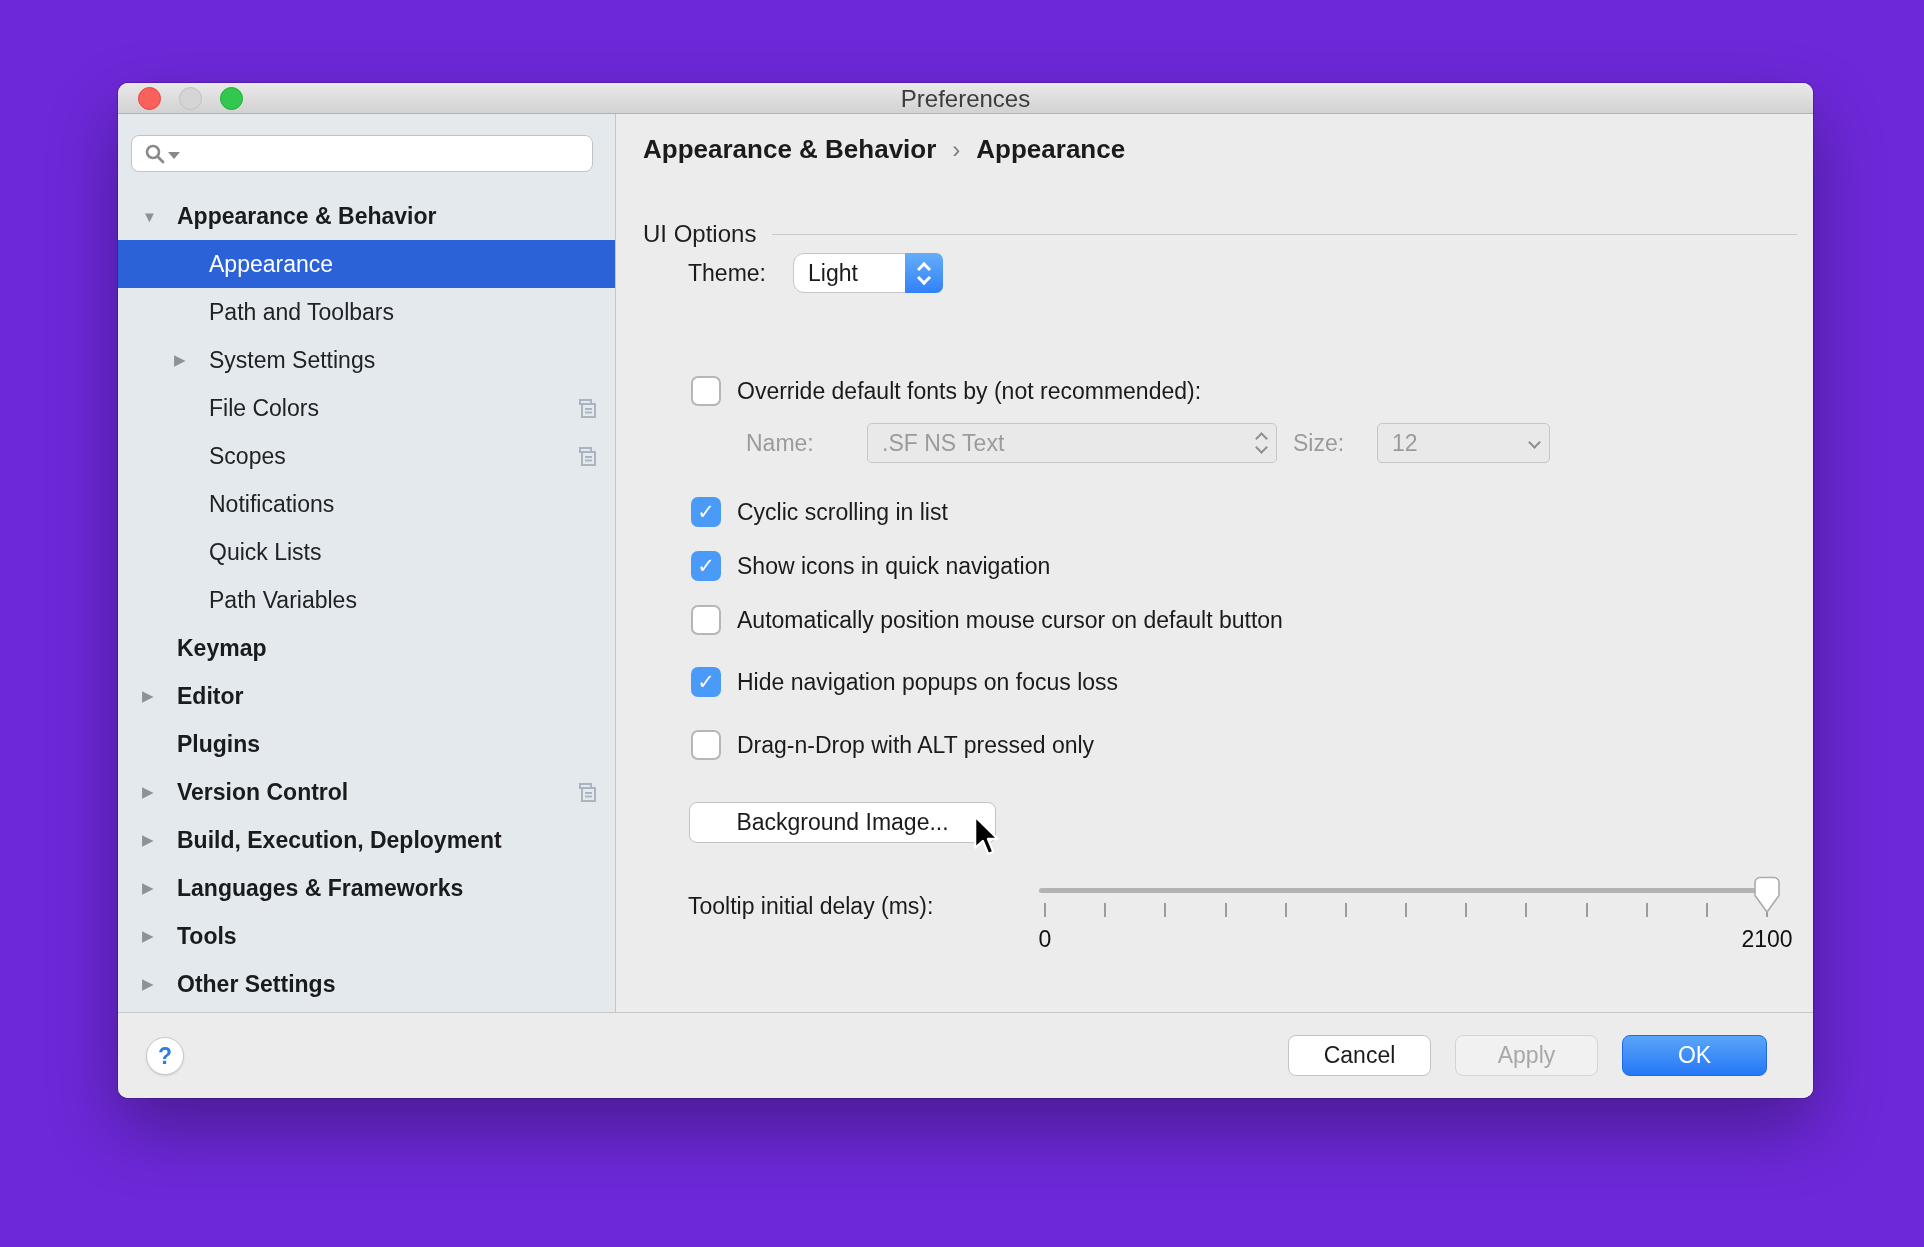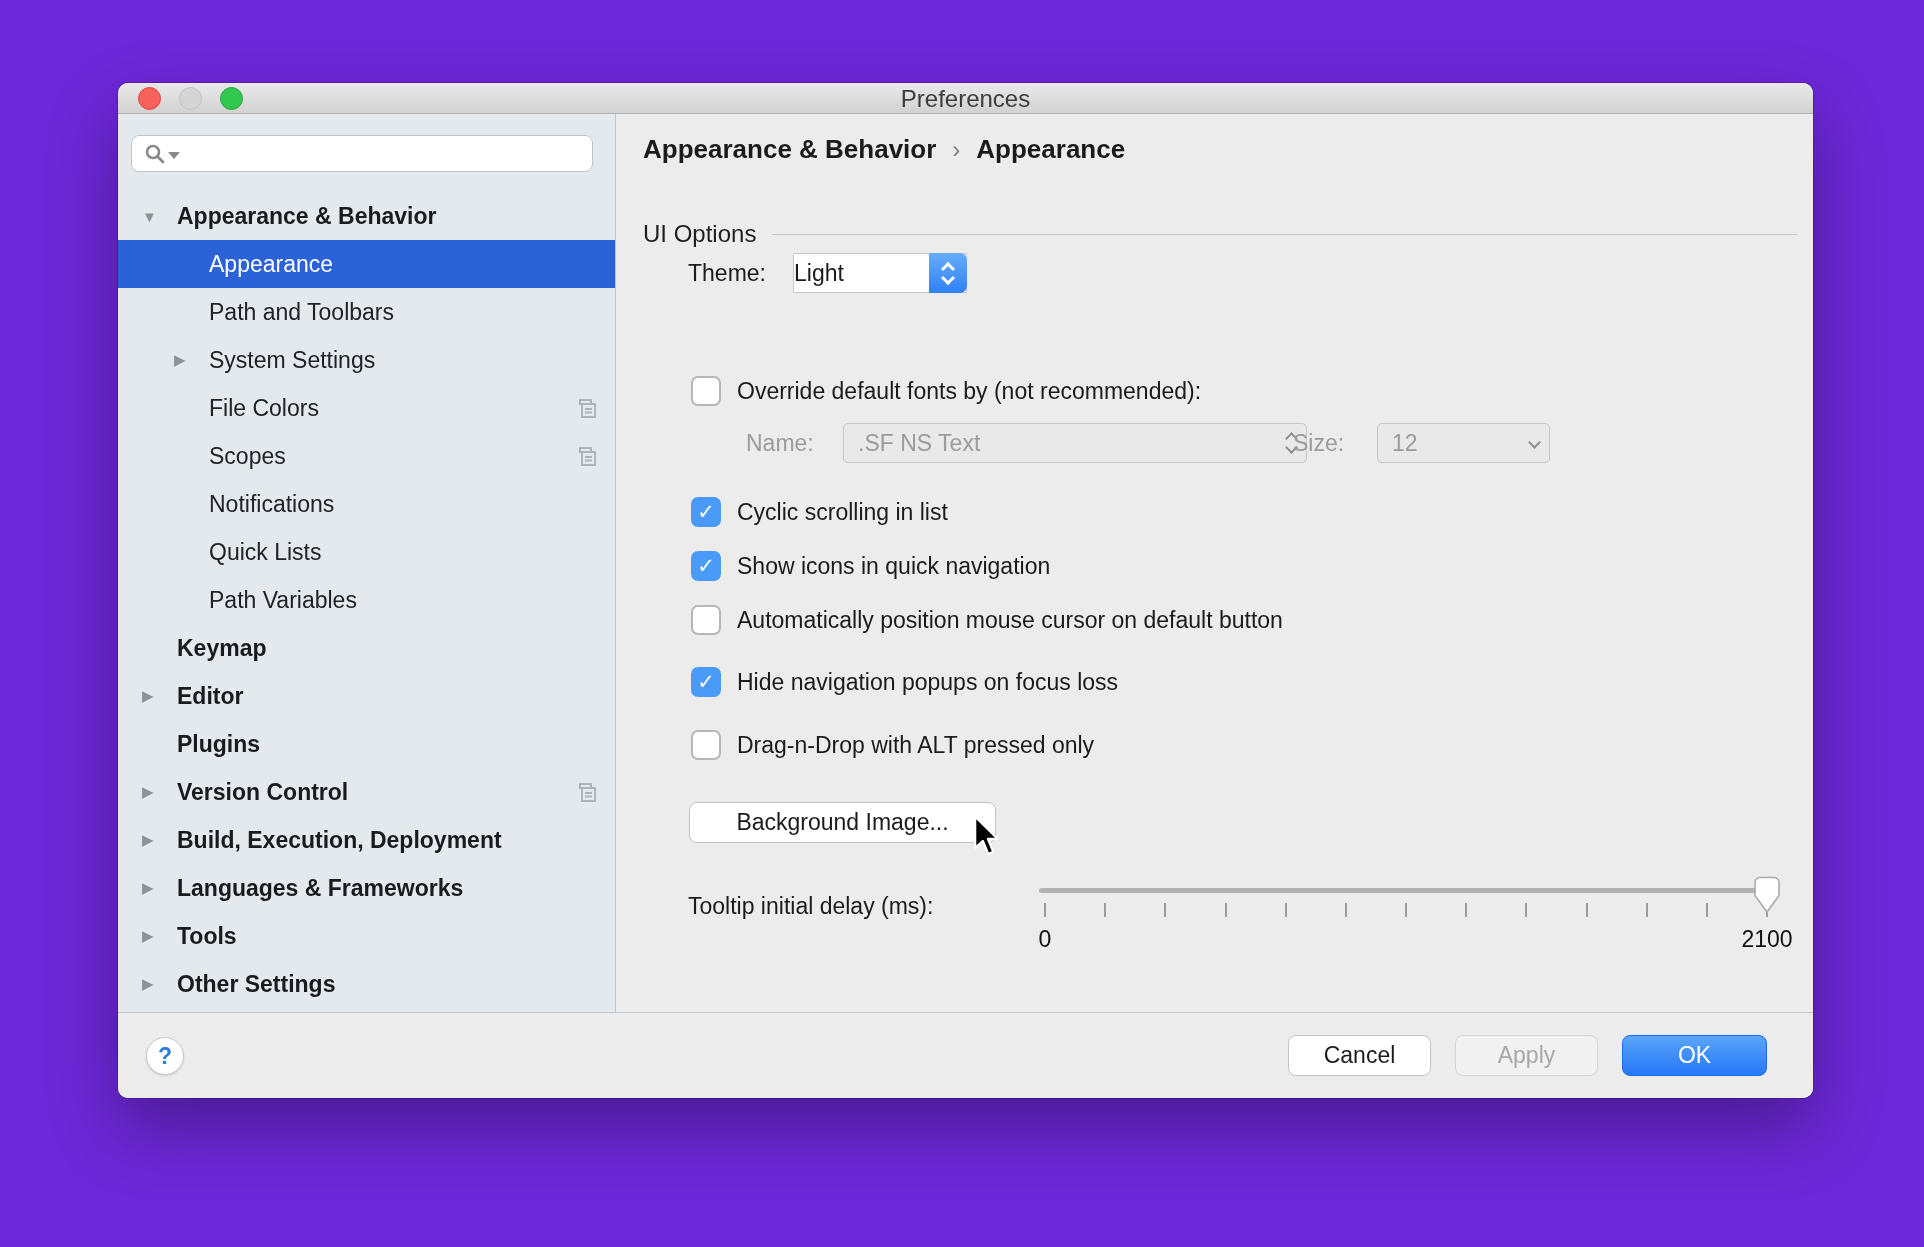--- a/index.html
+++ b/index.html
@@ -63,22 +63,22 @@
   .breadcrumb{position:absolute;left:26px;top:20px;display:flex;align-items:center;gap:16px;
     font-size:26px;font-weight:700;color:#1b1b1b;}
   .crumb-sep{font-size:24px;color:#7d7d7d;font-weight:400;}
 
   .ui-options{position:absolute;left:26px;right:16px;top:88px;display:flex;align-items:center;margin-top:18px;}
   .ui-options .sec-label{font-size:24px;color:#1f1f1f;margin-right:16px;white-space:nowrap;}
   .ui-options .sec-line{flex:1;height:1px;background:#c9c9c9;}
 
   .theme-row{position:absolute;left:71px;top:139px;height:40px;display:flex;align-items:center;}
   .theme-label{font-size:23px;color:#1b1b1b;margin-right:27px;}
-  .select{position:relative;width:174px;height:40px;background:#fff;border:1px solid #c6c6c6;
-    border-radius:1px;display:flex;align-items:center;font-size:23px;color:#1b1b1b;}
+  .select{position:relative;width:150px;height:40px;background:#fff;border:1px solid #c6c6c6;
+    border-radius:11px;display:flex;align-items:center;font-size:23px;color:#1b1b1b;padding-left:14px;}
   .select .stepper{position:absolute;right:-1px;top:-1px;bottom:-1px;width:38px;border-radius:0 7px 7px 0;
     background:linear-gradient(var(--stepper-top),var(--stepper-bottom));
     display:flex;flex-direction:column;align-items:center;justify-content:center;gap:5px;}
   .chev{width:10px;height:10px;}
   .chev.up{border-left:3px solid #fff;border-top:3px solid #fff;transform:rotate(45deg);margin-bottom:-3px;}
   .chev.down{border-right:3px solid #fff;border-bottom:3px solid #fff;transform:rotate(45deg);margin-top:-3px;}
 
   .cbrow{position:absolute;left:74px;height:36px;display:flex;align-items:center;}
   .cb{width:30px;height:30px;border-radius:7px;background:#fff;border:2px solid #b6b6b6;flex:0 0 30px;
     display:flex;align-items:center;justify-content:center;}
@@ -288,21 +288,21 @@
           </div>
         </div>
 
         <div class="cbrow" style="top:259px">
           <span class="cb"></span>
           <span class="cb-label">Override default fonts by (not recommended):</span>
         </div>
 
         <div class="fonts-row">
           <span class="dis-label" style="left:129px">Name:</span>
-          <div class="dis-select" style="left:226px;width:464px">
+          <div class="dis-select" style="left:250px;width:410px">
             <span>.SF NS Text</span>
             <span class="g-step">
               <span class="gchev up"></span>
               <span class="gchev down"></span>
             </span>
           </div>
           <span class="dis-label" style="left:676px">Size:</span>
           <div class="dis-select" style="left:760px;width:173px">
             <span>12</span>
             <span class="g-step">

